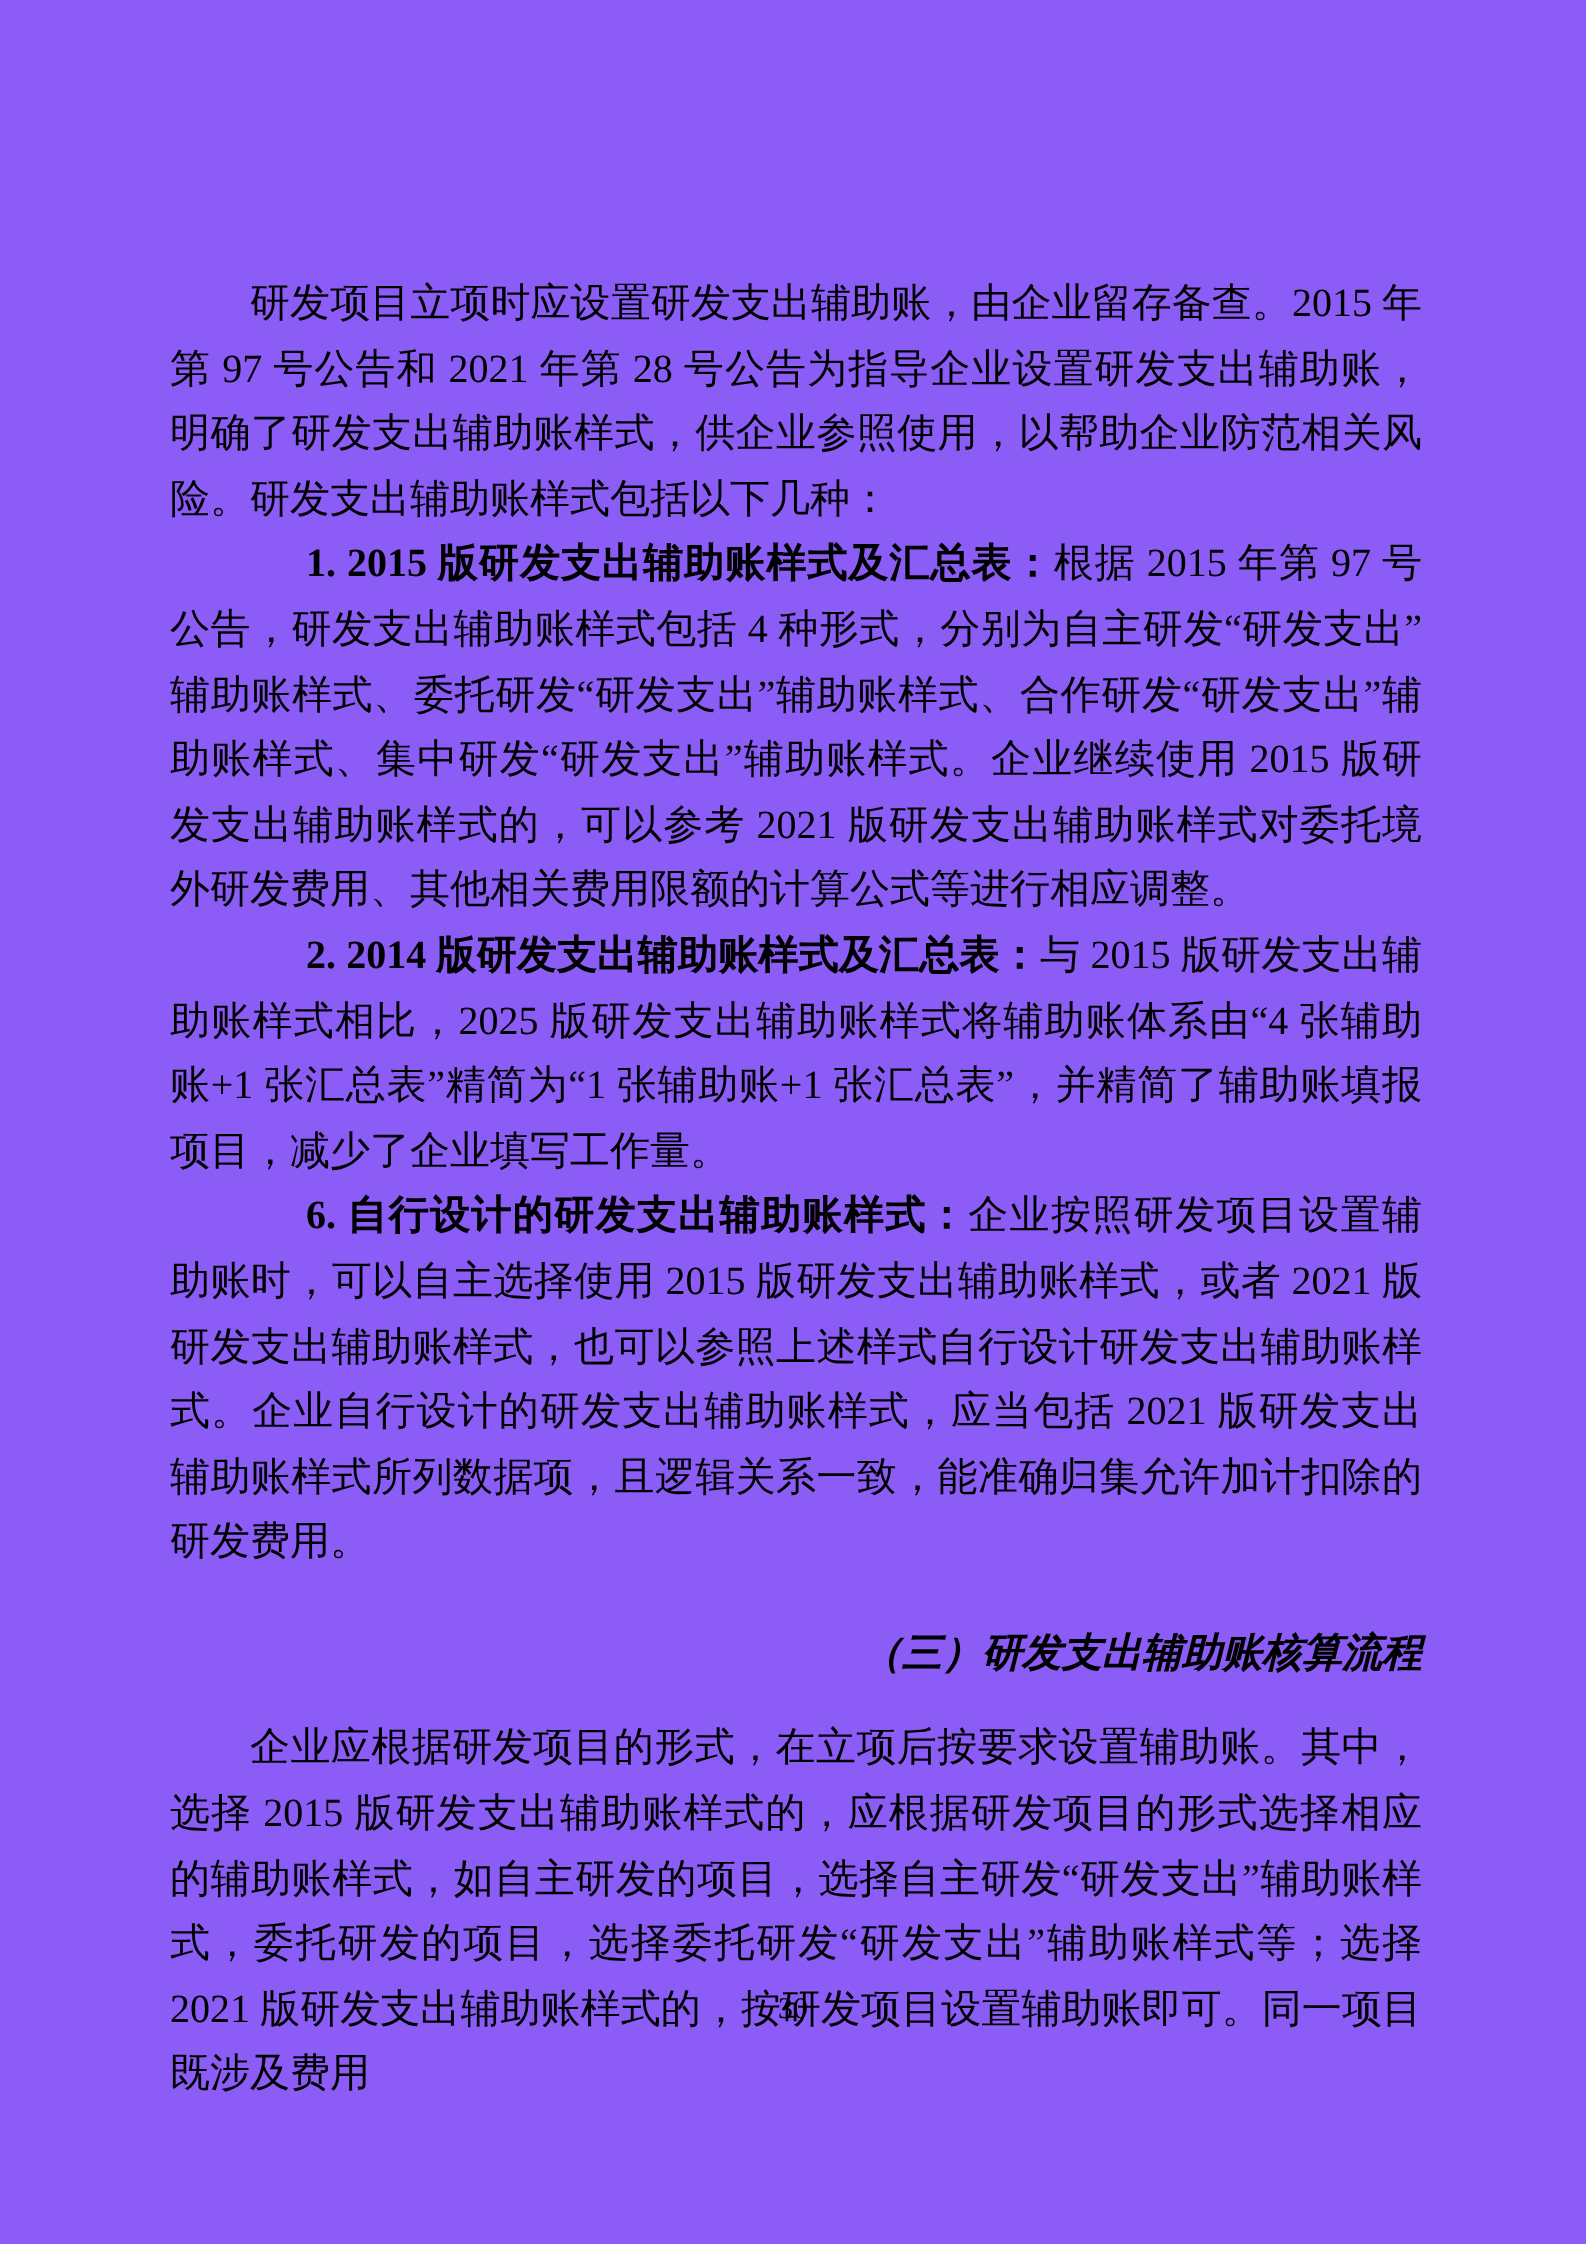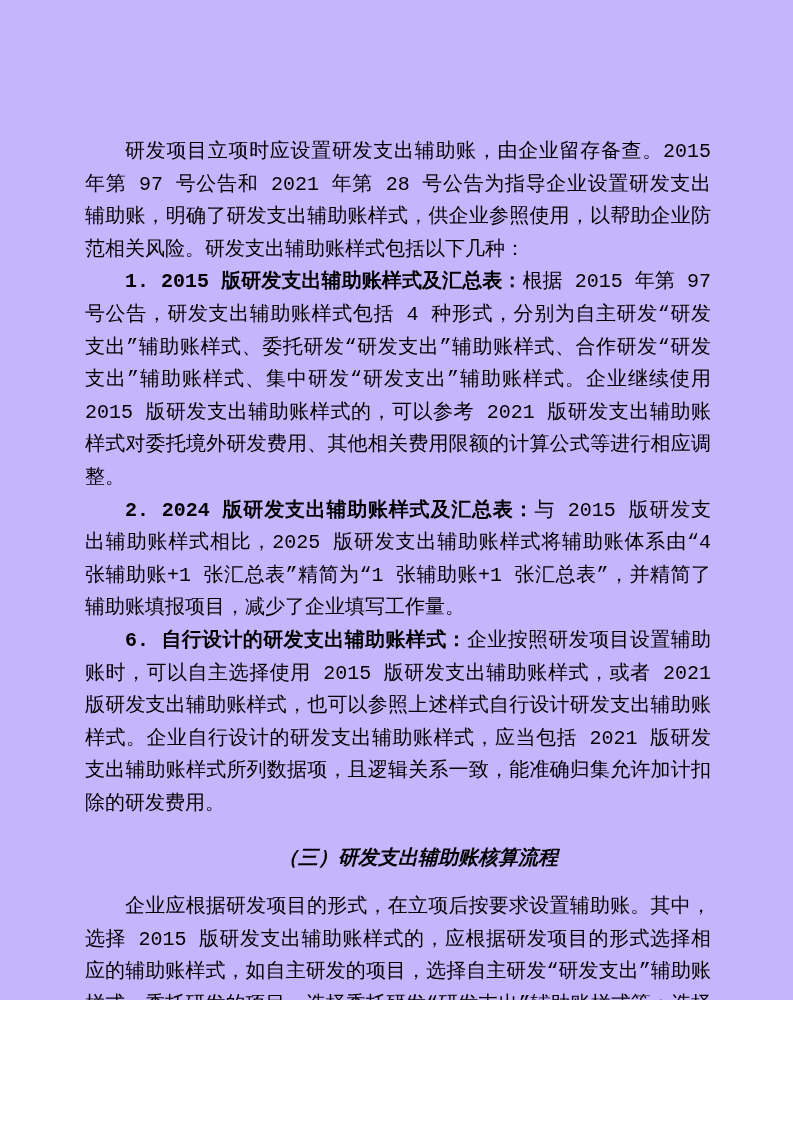--- a/index.html
+++ b/index.html
@@ -3,64 +3,65 @@
 <meta charset="utf-8">
 <style>
   html, body {
     margin: 0;
     padding: 0;
     background: #ffffff;
   }
   .page {
     position: relative;
     width: 793px;
-    height: 1000px;
-    background: #c4b5fd;
+    height: 1122px;
+    background: #8b5cf6;
     color: #000000;
-    font-family: Liberation Mono, monospace;
+    font-family: Liberation Serif, serif;
     overflow: hidden;
   }
   .content {
     position: absolute;
     left: 85px;
     top: 136px;
     width: 626px;
     font-size: 20px;
     line-height: 32.6px;
     text-align: justify;
   }
   .content p {
     margin: 0;
     text-indent: 2em;
   }
   .content p.heading {
     font-weight: bold;
     font-style: italic;
     margin: 23px 0 15px 0;
-    text-align: center;
+    text-align: right;
   }
   .content b {
     font-weight: bold;
+    margin-left: 28px;
   }
   .page-number {
     position: absolute;
     left: 0;
     top: 997px;
     width: 100%;
     text-align: center;
     font-size: 15px;
     color: #000000;
   }
 </style>
 </head>
 <body>
 
 <div class="page">
   <div class="content">
       <p class="body"><span>研发项目立项时应设置研发支出辅助账，由企业留存备查。2015 年第 97 号公告和 2021 年第 28 号公告为指导企业设置研发支出辅助账，明确了研发支出辅助账样式，供企业参照使用，以帮助企业防范相关风险。研发支出辅助账样式包括以下几种：</span></p>
       <p class="numbered"><b>1. 2015 版研发支出辅助账样式及汇总表：</b><span>根据 2015 年第 97 号公告，研发支出辅助账样式包括 4 种形式，分别为自主研发“研发支出”辅助账样式、委托研发“研发支出”辅助账样式、合作研发“研发支出”辅助账样式、集中研发“研发支出”辅助账样式。企业继续使用 2015 版研发支出辅助账样式的，可以参考 2021 版研发支出辅助账样式对委托境外研发费用、其他相关费用限额的计算公式等进行相应调整。</span></p>
-      <p class="numbered"><b>2. 2024 版研发支出辅助账样式及汇总表：</b><span>与 2015 版研发支出辅助账样式相比，2025 版研发支出辅助账样式将辅助账体系由“4 张辅助账+1 张汇总表”精简为“1 张辅助账+1 张汇总表”，并精简了辅助账填报项目，减少了企业填写工作量。</span></p>
+      <p class="numbered"><b>2. 2014 版研发支出辅助账样式及汇总表：</b><span>与 2015 版研发支出辅助账样式相比，2025 版研发支出辅助账样式将辅助账体系由“4 张辅助账+1 张汇总表”精简为“1 张辅助账+1 张汇总表”，并精简了辅助账填报项目，减少了企业填写工作量。</span></p>
       <p class="numbered"><b>6. 自行设计的研发支出辅助账样式：</b><span>企业按照研发项目设置辅助账时，可以自主选择使用 2015 版研发支出辅助账样式，或者 2021 版研发支出辅助账样式，也可以参照上述样式自行设计研发支出辅助账样式。企业自行设计的研发支出辅助账样式，应当包括 2021 版研发支出辅助账样式所列数据项，且逻辑关系一致，能准确归集允许加计扣除的研发费用。</span></p>
       <p class="heading"><span>（三）研发支出辅助账核算流程</span></p>
       <p class="body"><span>企业应根据研发项目的形式，在立项后按要求设置辅助账。其中，选择 2015 版研发支出辅助账样式的，应根据研发项目的形式选择相应的辅助账样式，如自主研发的项目，选择自主研发“研发支出”辅助账样式，委托研发的项目，选择委托研发“研发支出”辅助账样式等；选择 2021 版研发支出辅助账样式的，按研发项目设置辅助账即可。同一项目既涉及费用</span></p>
     </div>
   <div class="page-number">30</div>
 </div>
 
 </body></html>

